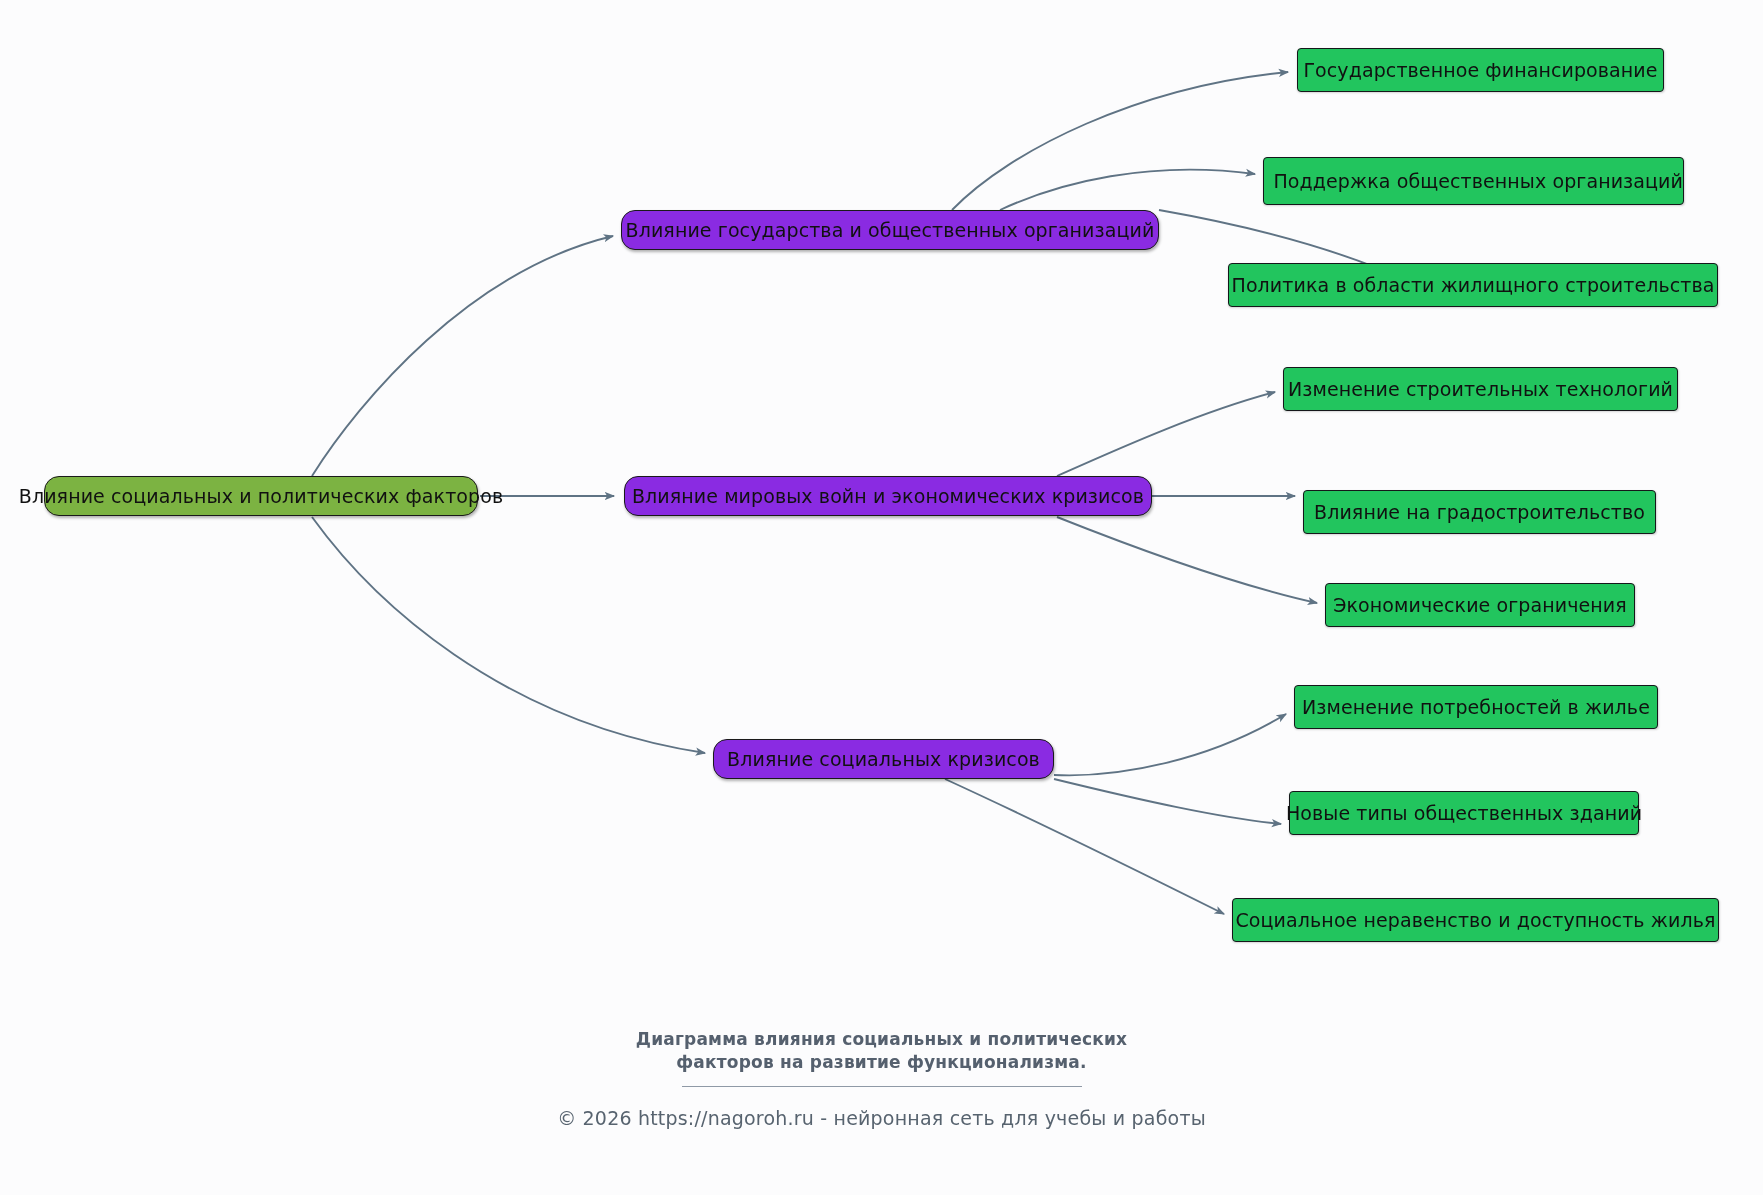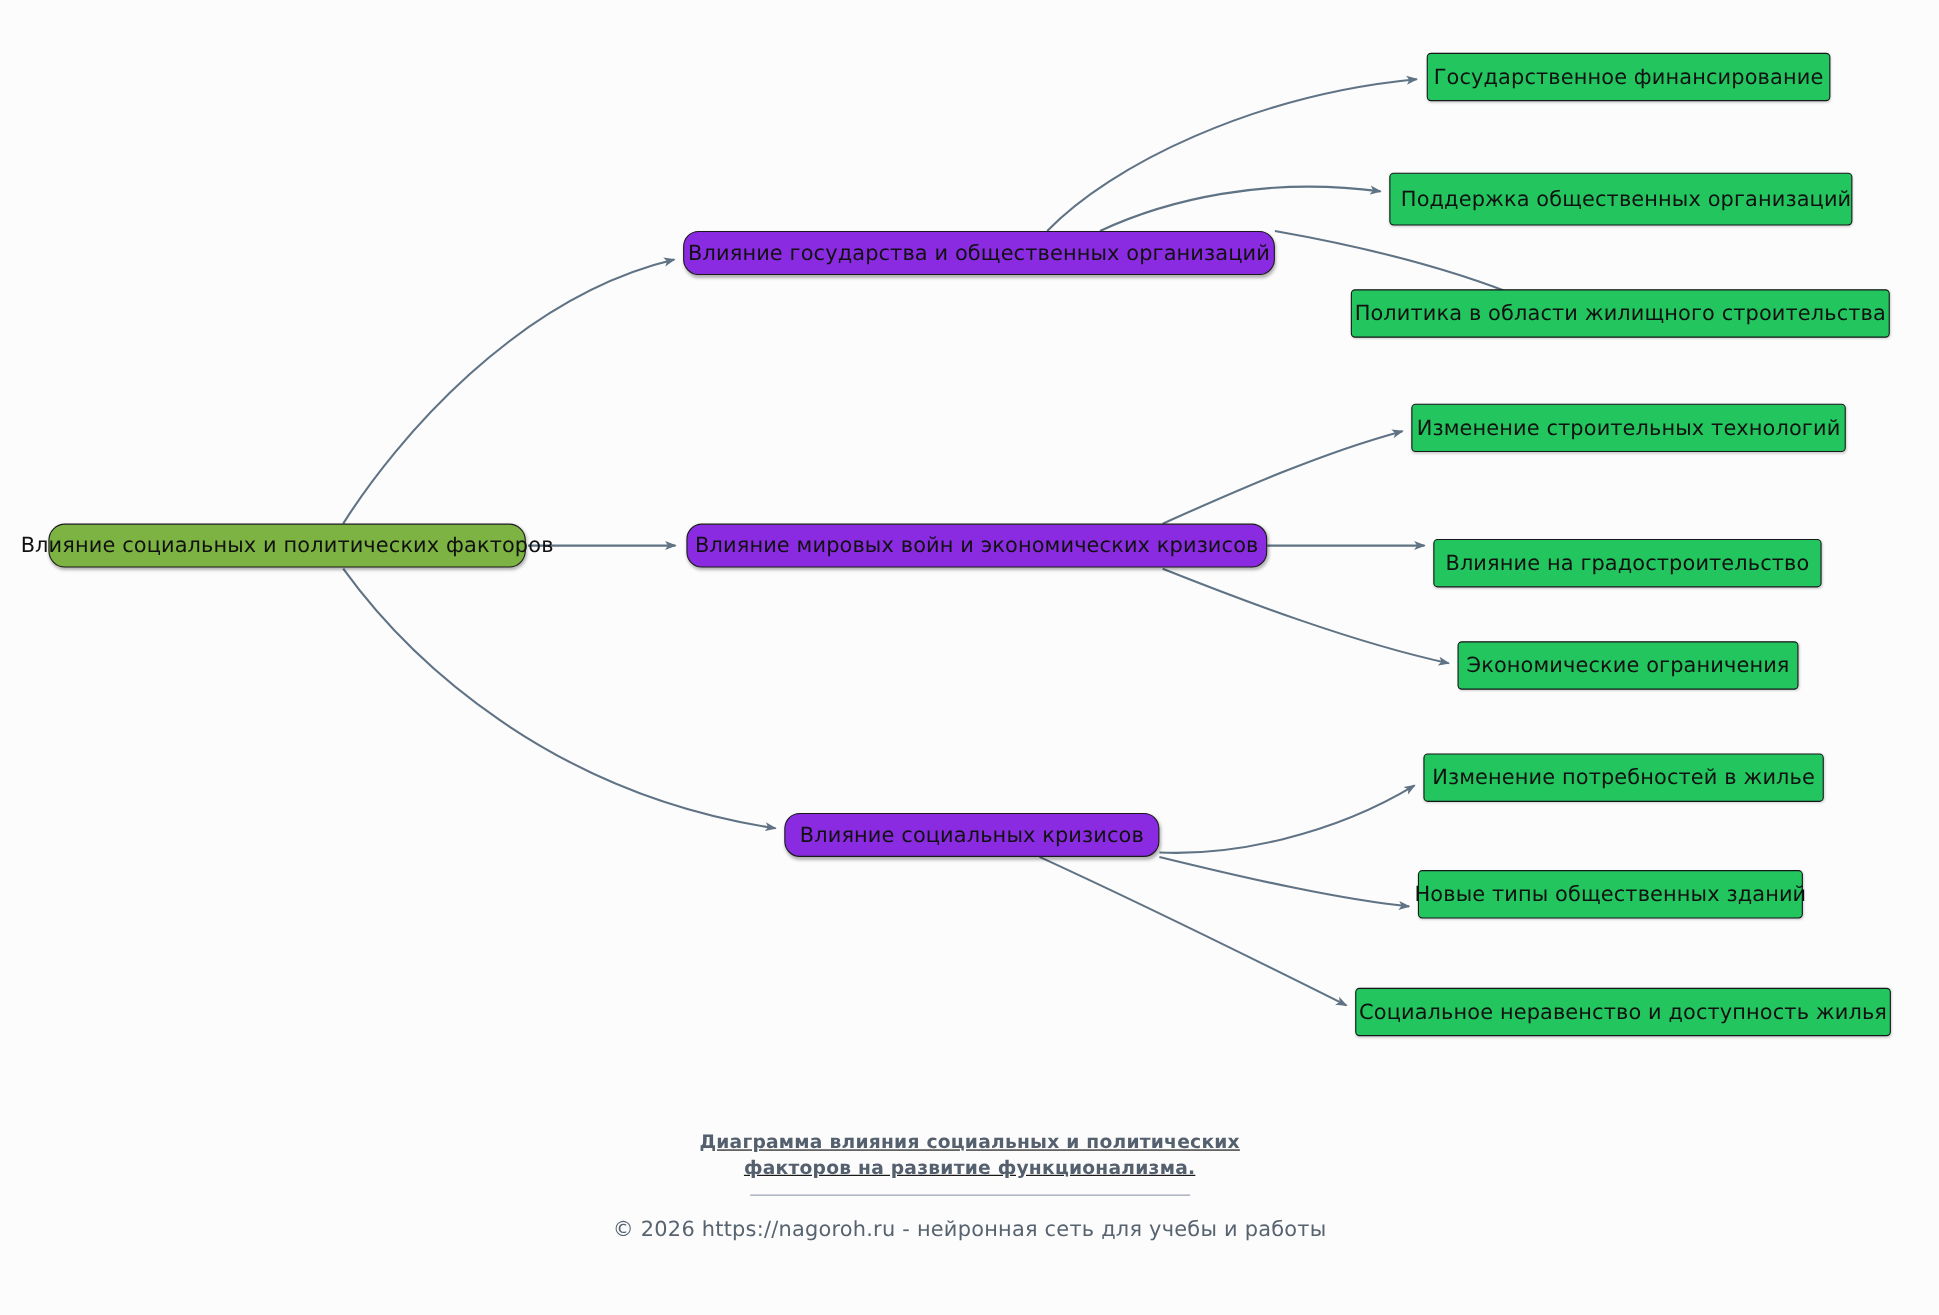--- a/index.html
+++ b/index.html
@@ -66,21 +66,20 @@
     border-radius: 4px;
     box-shadow: 0.5px 1px 2px rgba(0,0,0,0.16);
   }
 
   #caption-block {
     position: absolute;
     left: 0;
     top: 1028px;
     width: 1763px;
     text-align: center;
-    text-decoration: underline;
   }
 
   #caption-title {
     font-family: "DejaVu Sans", sans-serif;
     font-size: 17px;
     font-weight: bold;
     color: #55606e;
     line-height: 1.35;
     letter-spacing: 0.2px;
   }

